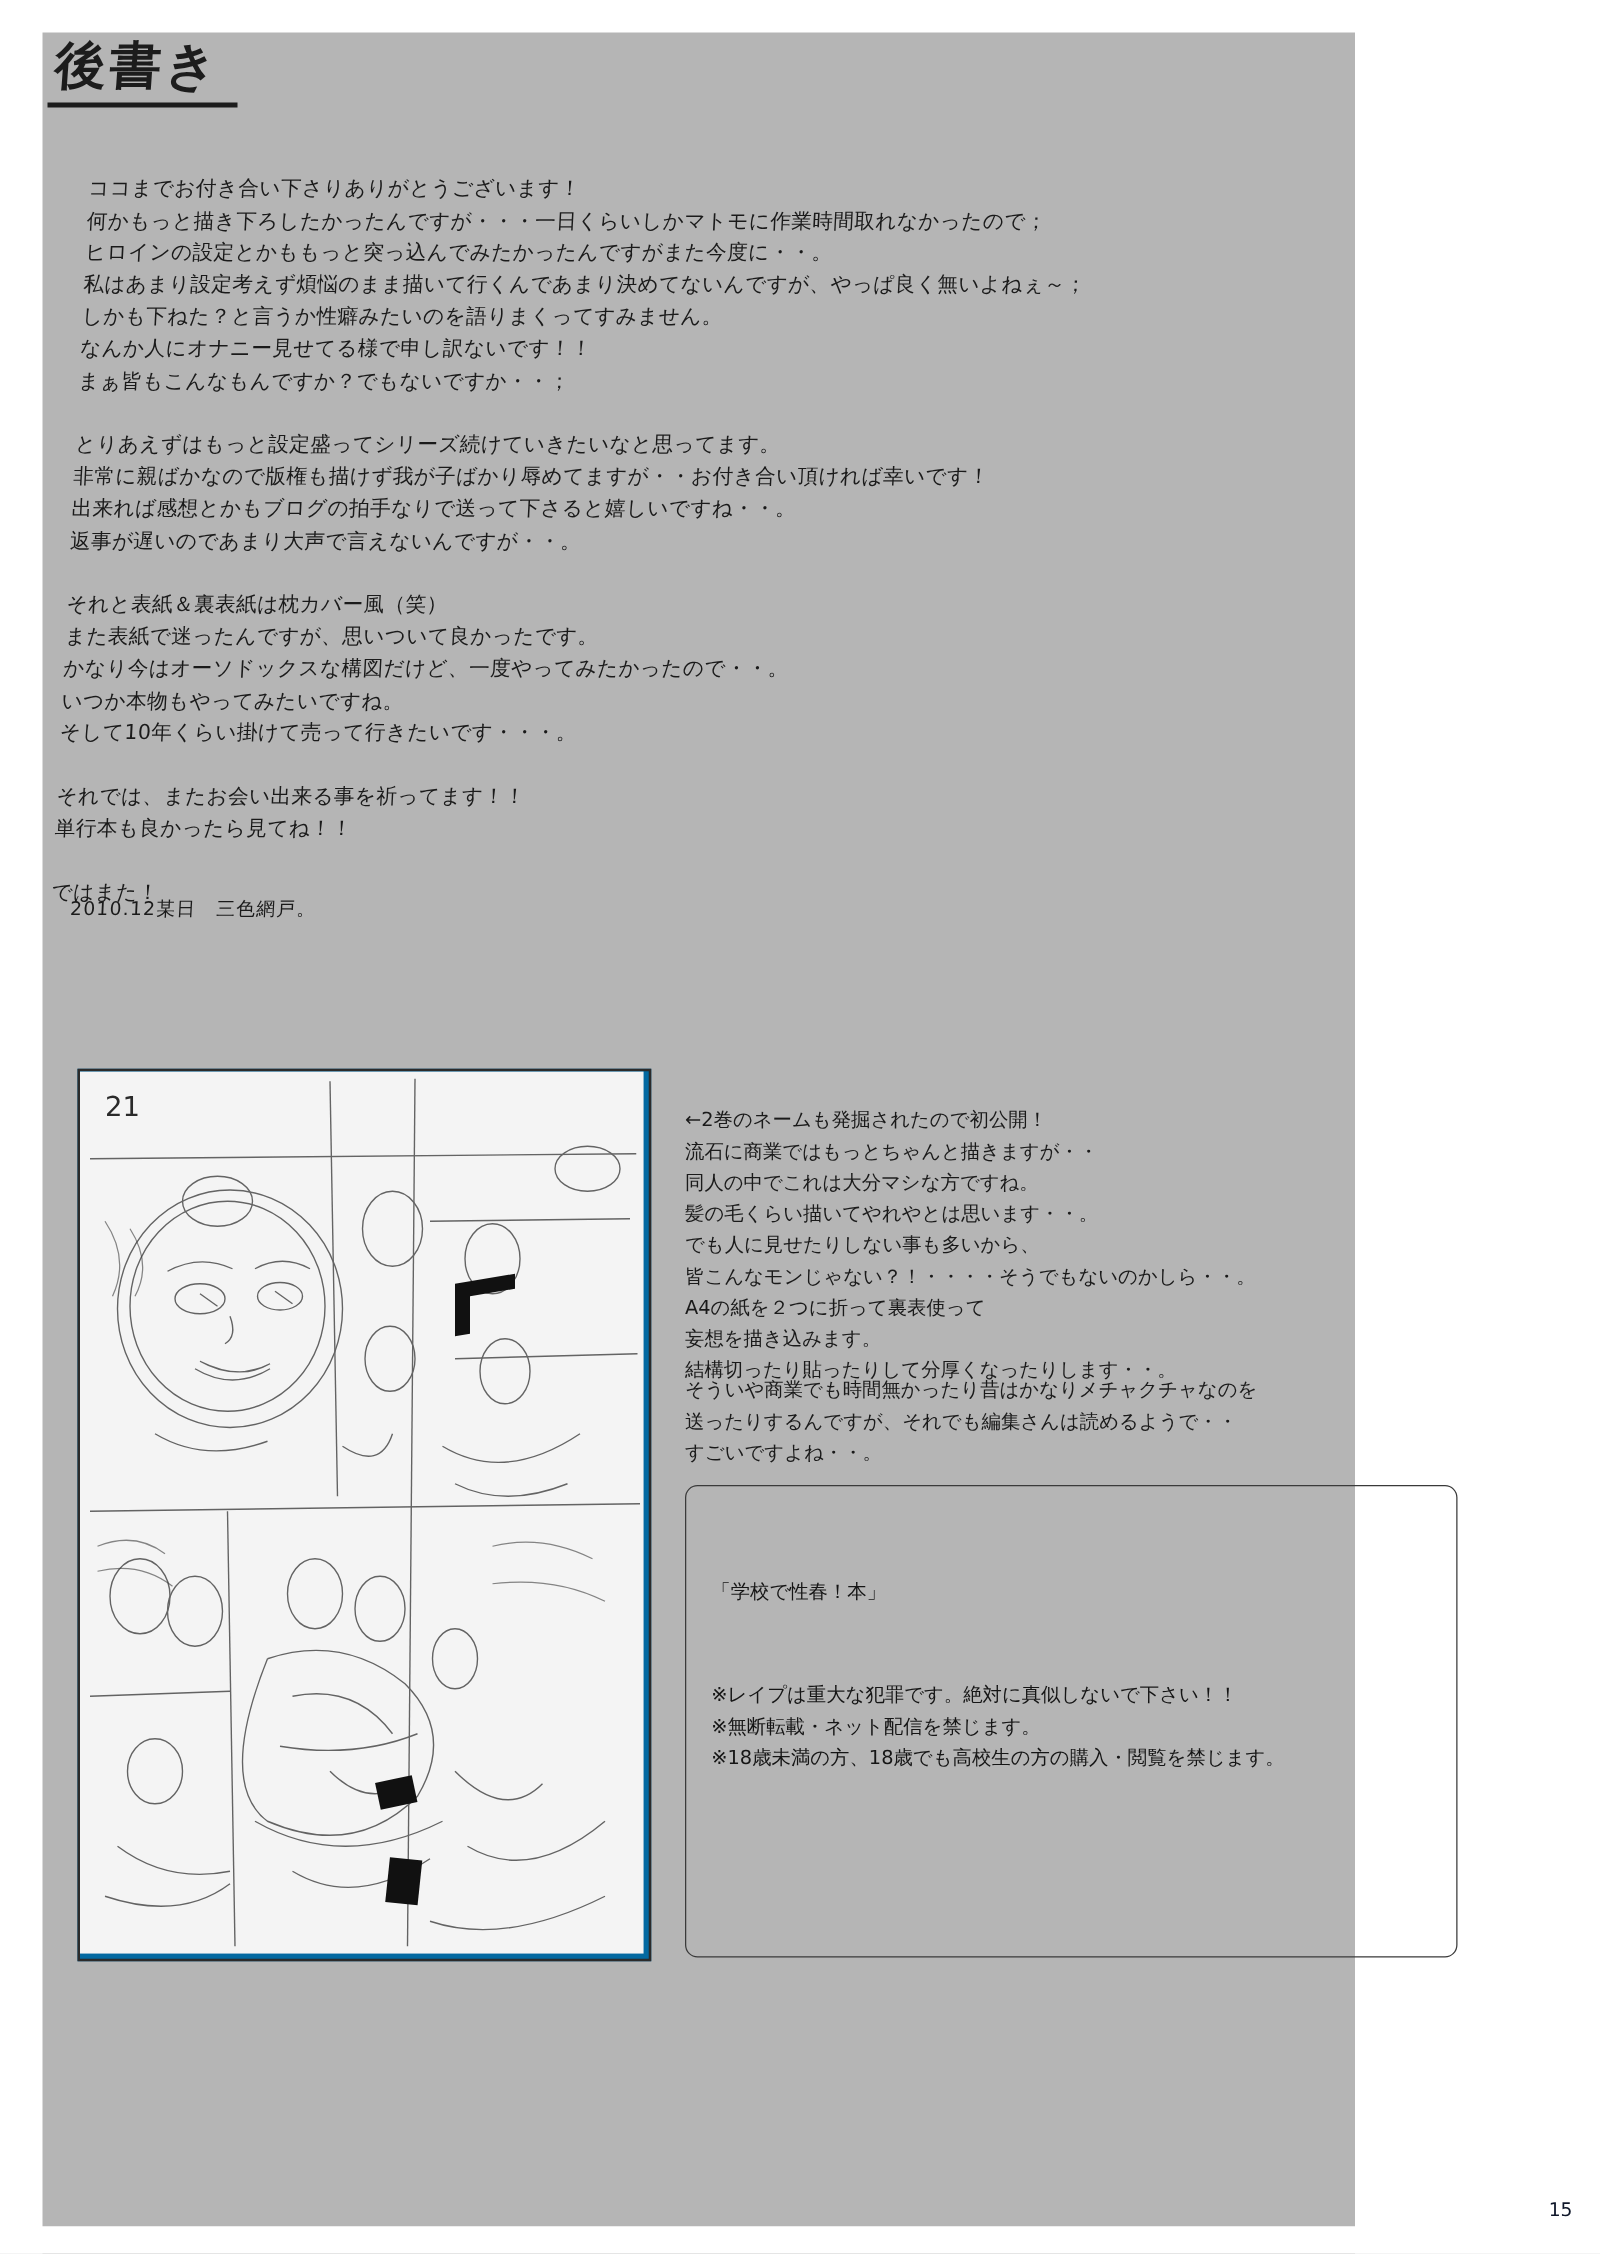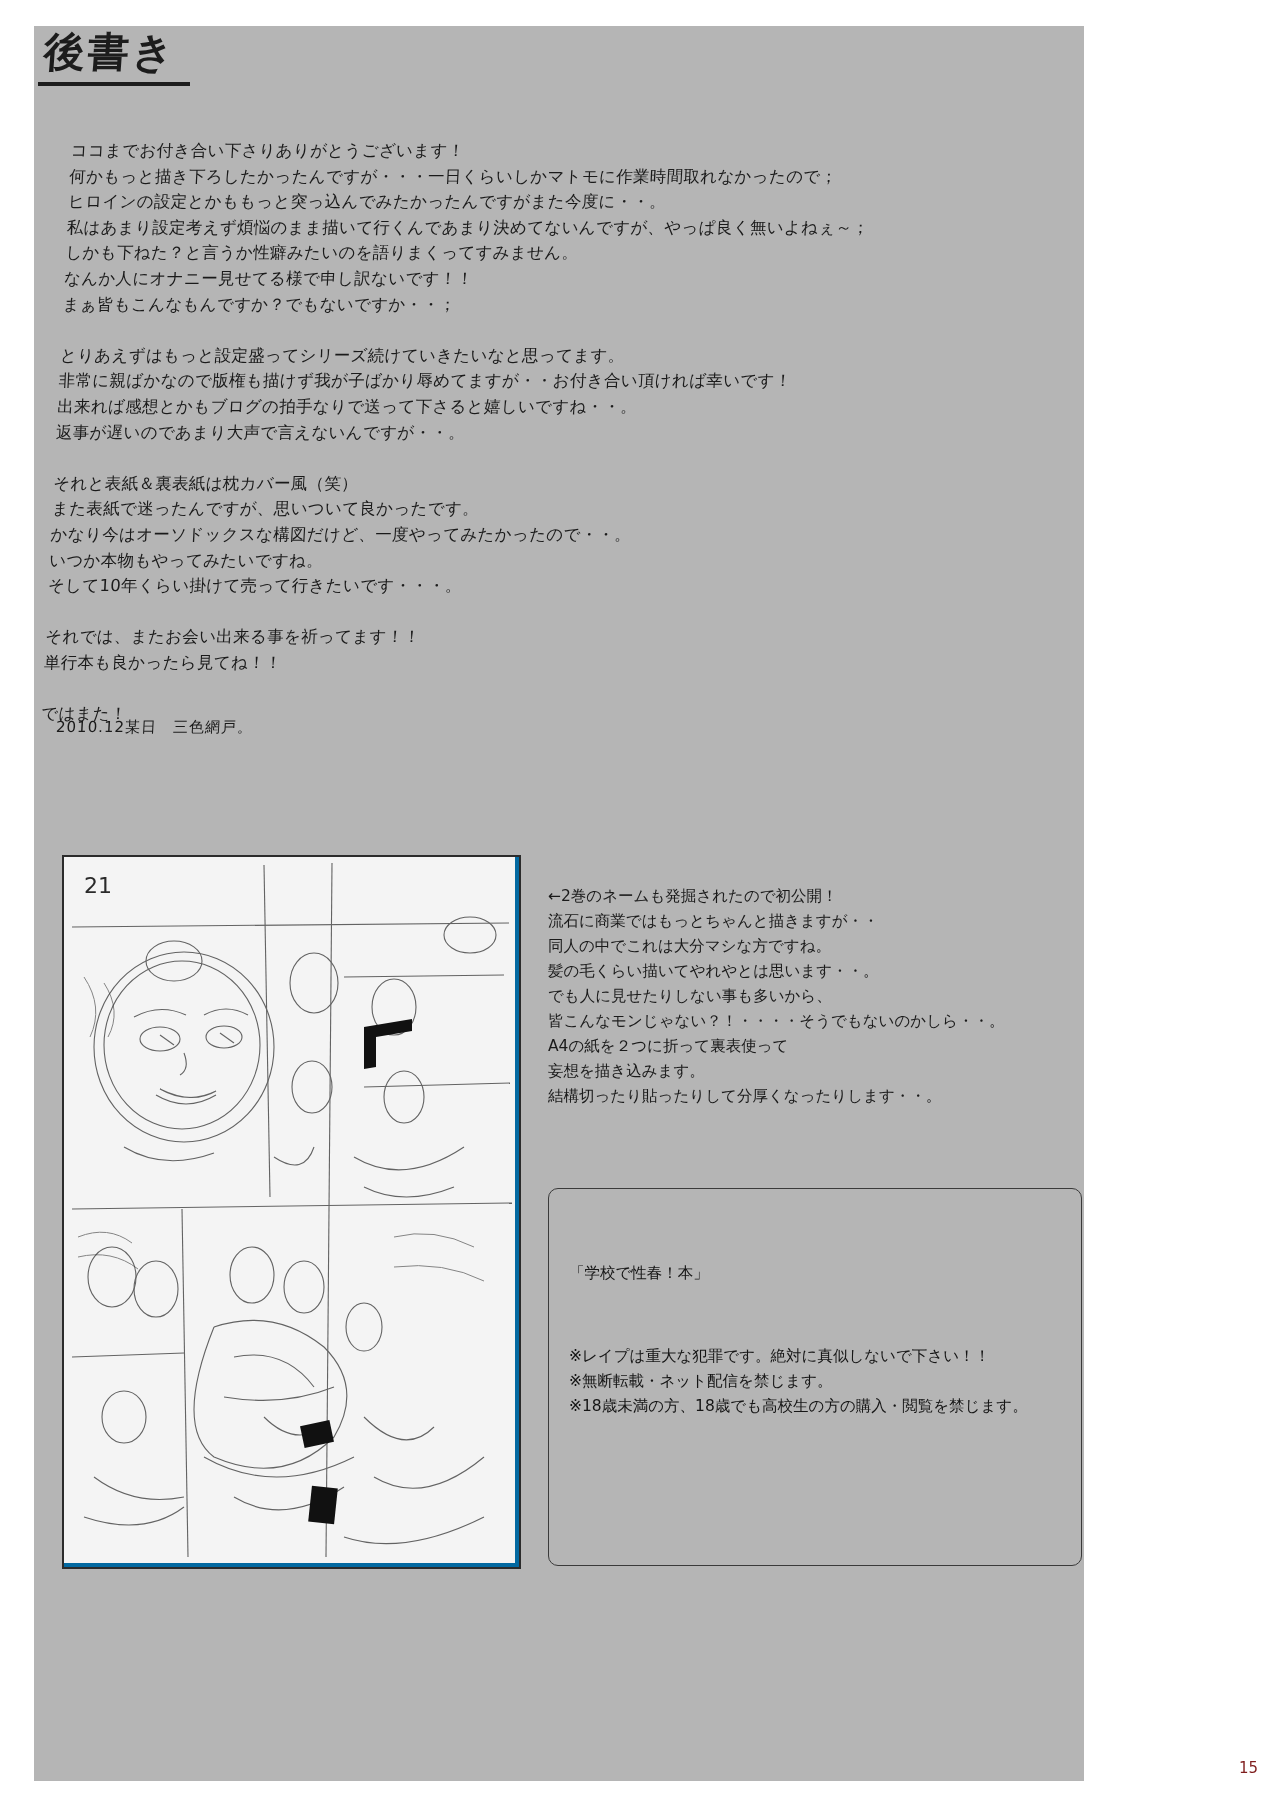--- a/index.html
+++ b/index.html
@@ -124,21 +124,21 @@
     line-height: 25px;
     color: #1a1a1a;
     white-space: pre-wrap;
   }
 
   
   .colophon {
     position: absolute;
     left: 548px;
     top: 1188px;
-    width: 534px;
+    width: 618px;
     height: 378px;
     border: 1.5px solid #3a3a3a;
     border-radius: 10px;
     box-sizing: border-box;
   }
   .colophon-inner {
     position: absolute;
     left: 20px;
     top: 22px;
     width: 500px;
@@ -153,21 +153,21 @@
     display: block;
     white-space: pre-wrap;
   }
 
   .page-number {
     position: absolute;
     right: 22px;
     bottom: 26px;
     font-family: "DejaVu Sans", sans-serif;
     font-size: 15px;
-    color: #7f1d1d;
+    color: #0f172a;
   }
 </style>
 </head>
 <body>
 
 <div class="page">
 
   <div class="margin-top"></div>
   <div class="margin-left"></div>
   <div class="margin-right"></div>
@@ -275,20 +275,23 @@
 
   <div class="notes">←2巻のネームも発掘されたので初公開！
 流石に商業ではもっとちゃんと描きますが・・
 同人の中でこれは大分マシな方ですね。
 髪の毛くらい描いてやれやとは思います・・。
 でも人に見せたりしない事も多いから、
 皆こんなモンじゃない？！・・・・そうでもないのかしら・・。
 A4の紙を２つに折って裏表使って
 妄想を描き込みます。
 結構切ったり貼ったりして分厚くなったりします・・。</div>
+  <div class="notes2">そういや商業でも時間無かったり昔はかなりメチャクチャなのを
+送ったりするんですが、それでも編集さんは読めるようで・・
+すごいですよね・・。</div>
 
   <div class="colophon">
     <div class="colophon-inner">
       <div>「学校で性春！本」</div>
       <div class="colophon-block2">※レイプは重大な犯罪です。絶対に真似しないで下さい！！
 ※無断転載・ネット配信を禁じます。
 ※18歳未満の方、18歳でも高校生の方の購入・閲覧を禁じます。</div>
     </div>
   </div>
 

